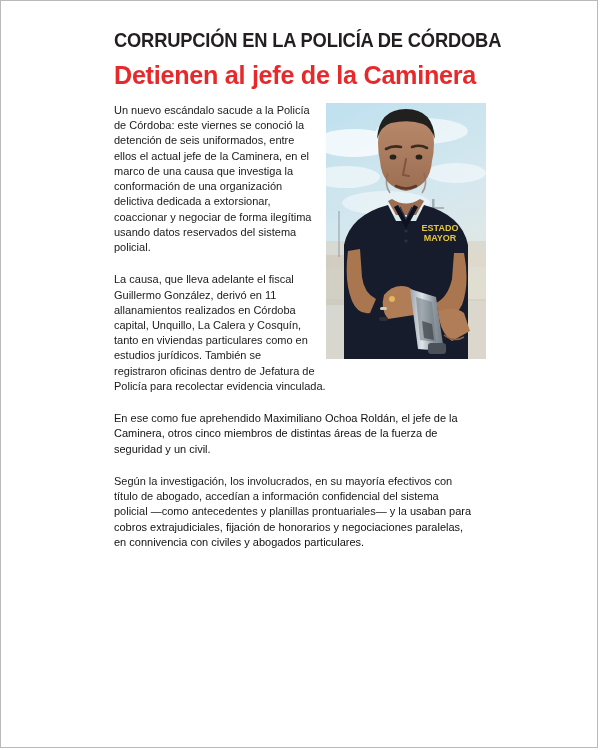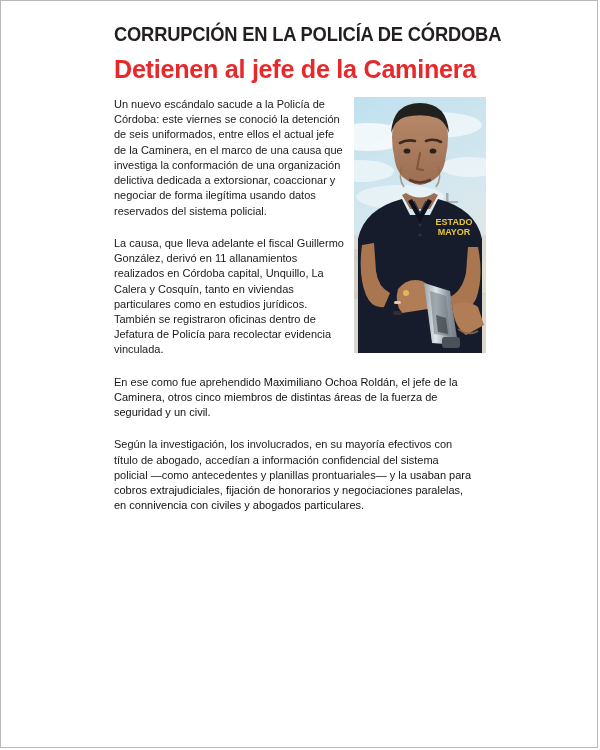--- a/index.html
+++ b/index.html
@@ -18,21 +18,21 @@
     width: 598px;
     height: 748px;
     box-sizing: border-box;
     border: 1px solid #b9b9b9;
     background: #ffffff;
     overflow: hidden;
   }
   .article {
     position: absolute;
     left: 113px;
-    top: 10px;
+    top: 16px;
     width: 372px;
   }
   .kicker {
     font-family: "Liberation Sans Narrow", "Liberation Sans", sans-serif;
     font-weight: bold;
     font-size: 19.5px;
     letter-spacing: -0.2px;
     color: #231f20;
     margin: 0;
     padding-top: 13px;
@@ -49,21 +49,21 @@
     color: #e8292b;
     margin: 0;
     padding-top: 9px;
     line-height: 1.1;
     transform: scaleX(0.95);
     transform-origin: left top;
     white-space: nowrap;
   }
   .photo {
     float: right;
-    width: 132px;
+    width: 160px;
     height: 256px;
     margin: 13px 0 7px 10px;
     position: relative;
     overflow: hidden;
     background: #86efac;
     shape-outside: margin-box;
   }
   .photo svg { display: block; width: 100%; height: 100%; }
   .body-copy {
     clear: none;

